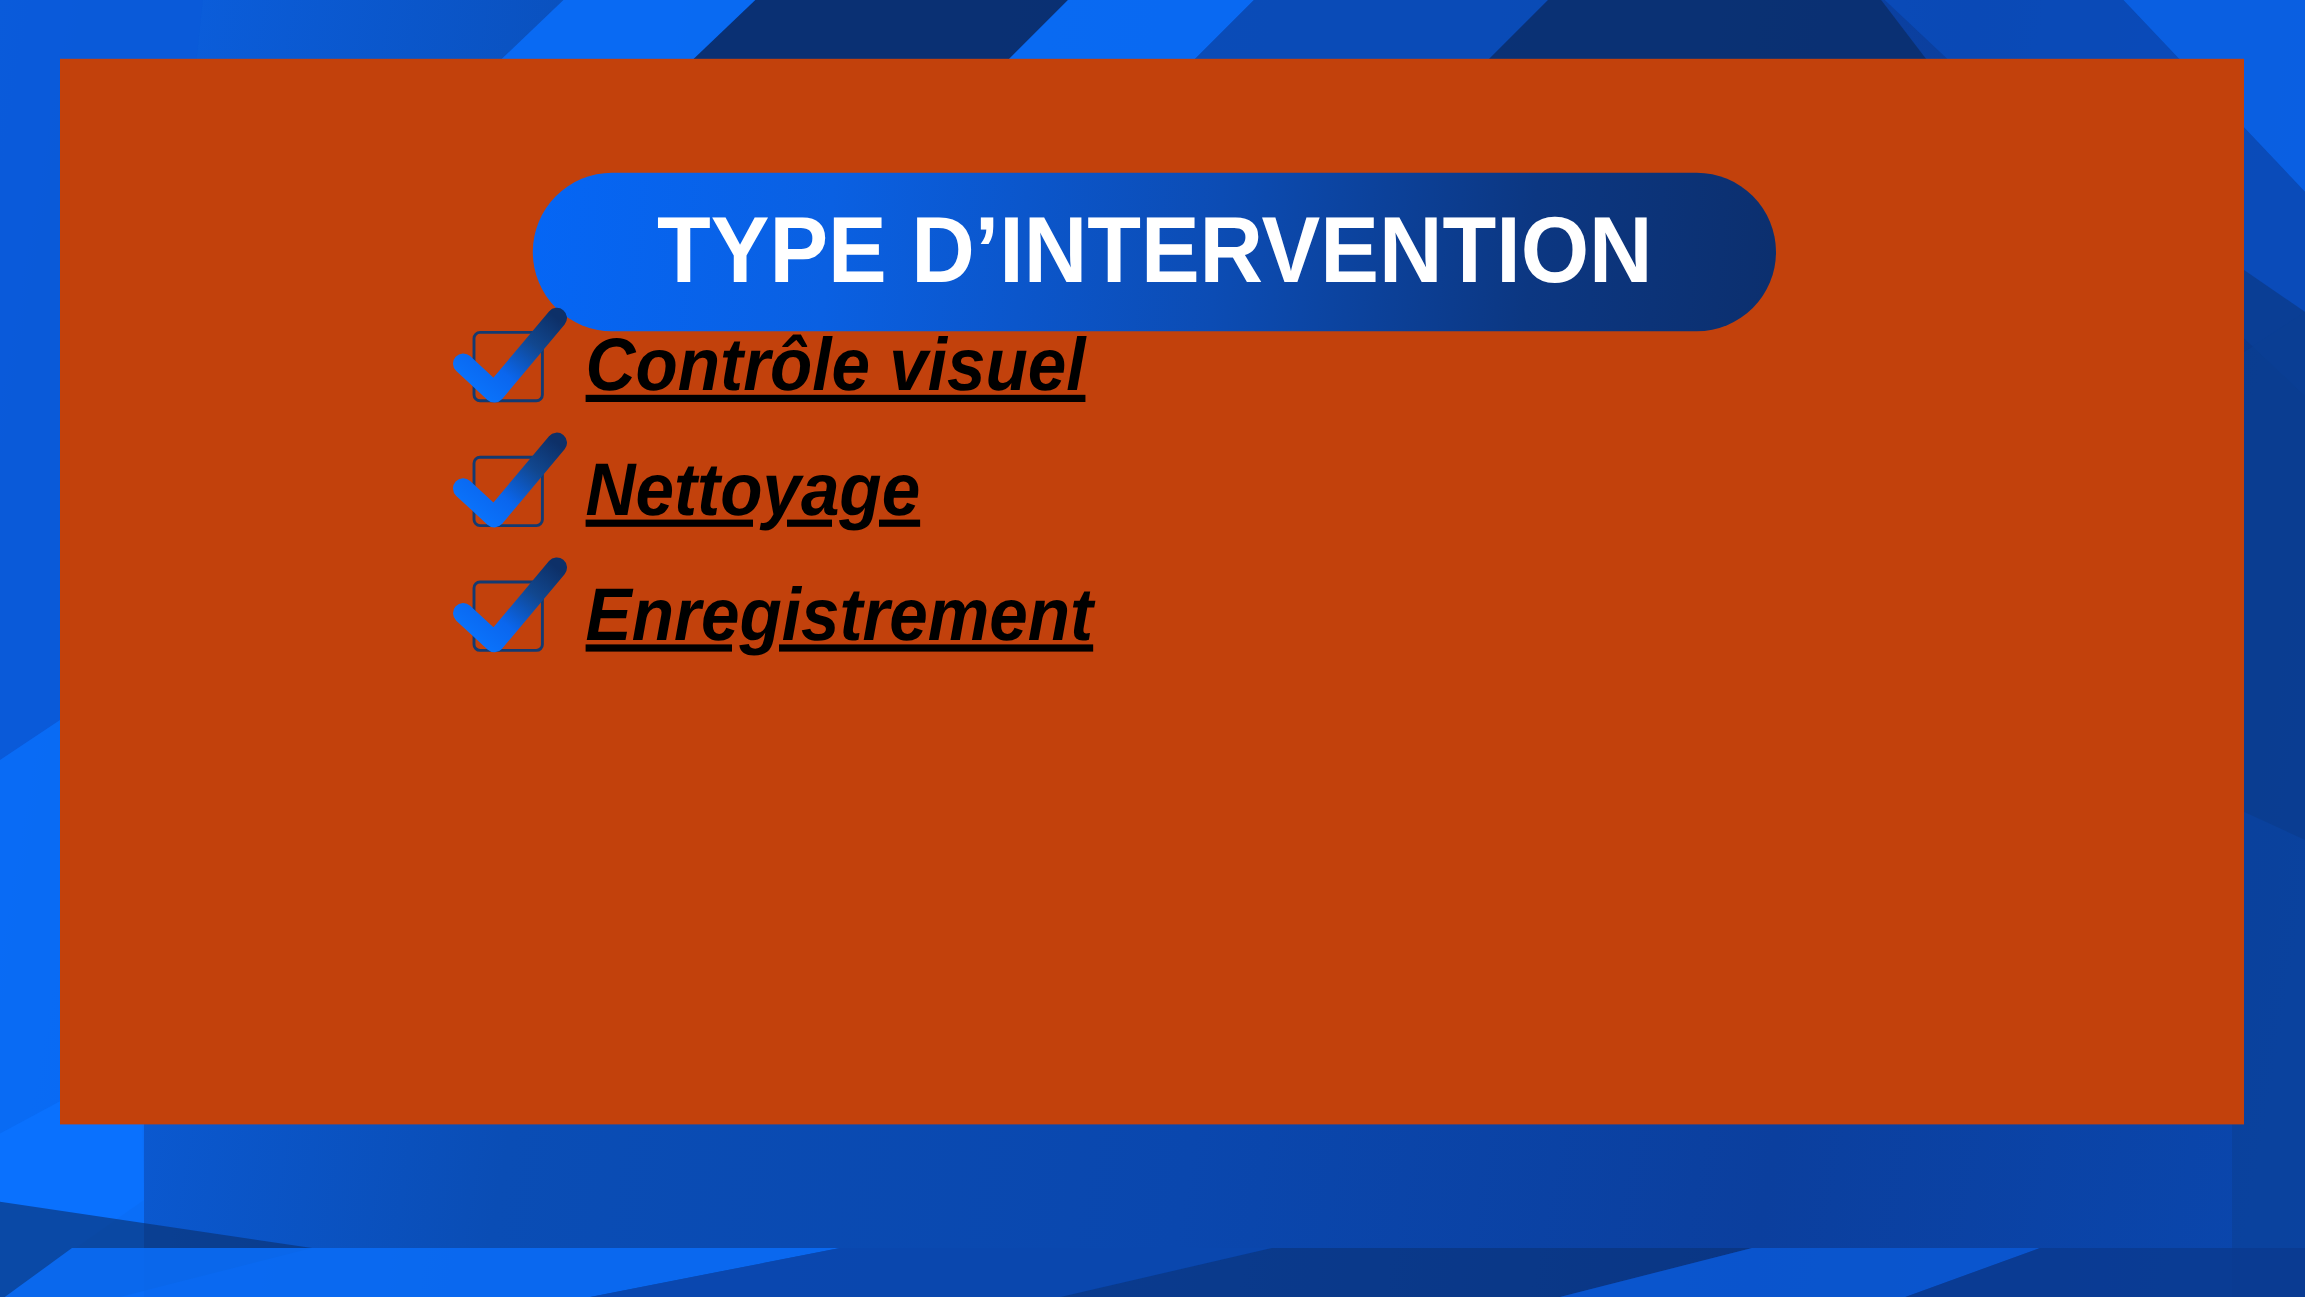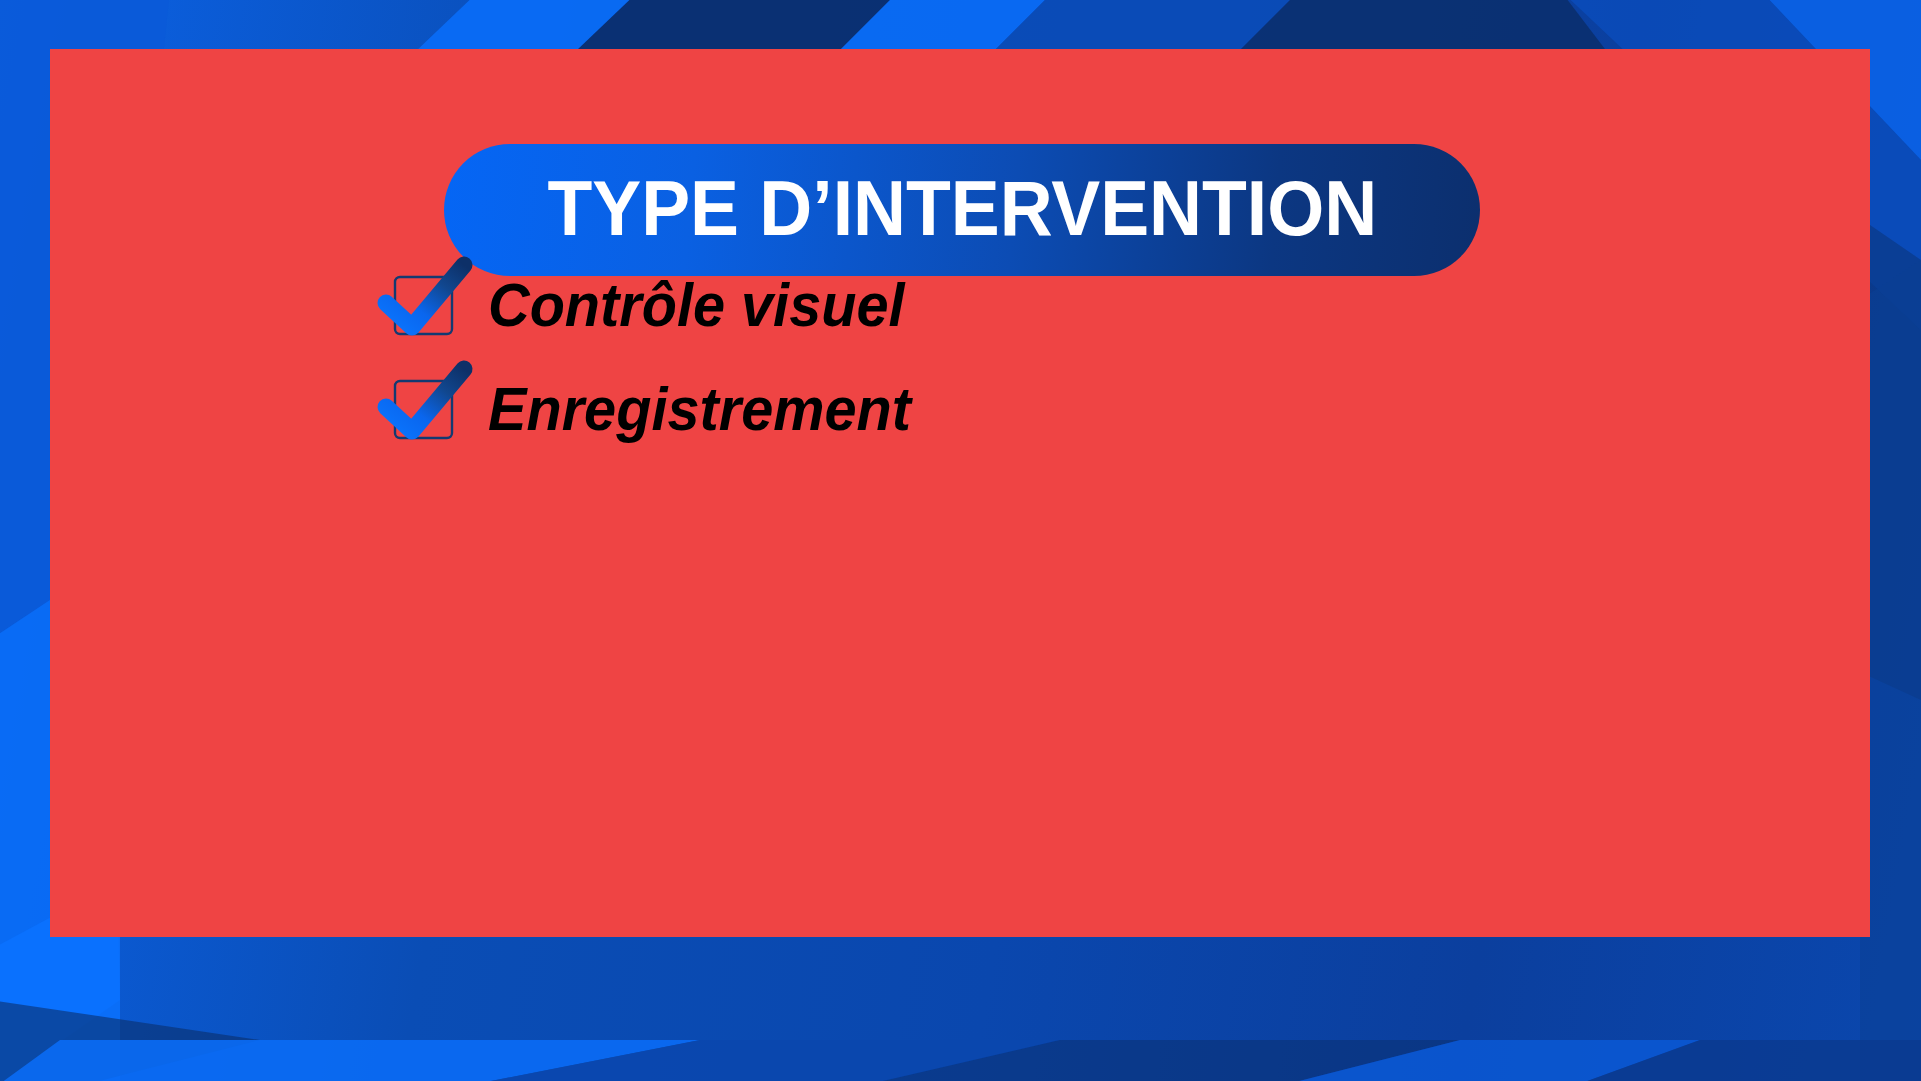--- a/index.html
+++ b/index.html
@@ -33,21 +33,21 @@
     background: linear-gradient(100deg, #0b63e8 0%, #0a4db5 28%, #0a47ae 55%, #0b3f9e 78%, #0a47ae 100%);
   }
 
   
   #card {
     position: absolute;
     left: 50px;
     top: 49px;
     width: 1820px;
     height: 888px;
-    background: #ef4444;
+    background: #c2410c;
   }
 
   
   #title-pill {
     position: absolute;
     left: 394px;
     top: 95px;
     width: 1036px;
     height: 132px;
     border-radius: 66px;
@@ -67,20 +67,21 @@
     white-space: nowrap;
     padding-bottom: 4px;
   }
 
   
   #checklist {
     position: absolute;
     left: 328px;
     top: 212px;
     width: 1420px;
+    text-decoration: underline;
   }
   .check-row {
     display: flex;
     align-items: center;
     height: 88px;
     margin-bottom: 16px;
   }
   .check-row:last-child { margin-bottom: 0; text-align: right; }
 
   .checkbox-icon {
@@ -164,20 +165,37 @@
                 <stop offset="100%" stop-color="#0d3068"></stop>
               </linearGradient>
             </defs>
             <rect x="17" y="16" width="57" height="57" rx="5" ry="5" fill="none" stroke="#123a72" stroke-width="2.4"></rect>
             <path d="M8 42 L34 66 L86 4" fill="none" stroke="url(#cg1)" stroke-width="17" stroke-linecap="round" stroke-linejoin="round"></path>
           </svg>
         </span>
         <span class="check-label">Contrôle visuel</span>
       </div>
 
+      <div class="check-row">
+        <span class="checkbox-icon">
+          <svg viewBox="0 0 92 88">
+            <defs>
+              <linearGradient id="cg2" x1="0" y1="1" x2="1" y2="0">
+                <stop offset="0%" stop-color="#0a76ff"></stop>
+                <stop offset="35%" stop-color="#0a66ee"></stop>
+                <stop offset="70%" stop-color="#11478f"></stop>
+                <stop offset="100%" stop-color="#0d3068"></stop>
+              </linearGradient>
+            </defs>
+            <rect x="17" y="16" width="57" height="57" rx="5" ry="5" fill="none" stroke="#123a72" stroke-width="2.4"></rect>
+            <path d="M8 42 L34 66 L86 4" fill="none" stroke="url(#cg2)" stroke-width="17" stroke-linecap="round" stroke-linejoin="round"></path>
+          </svg>
+        </span>
+        <span class="check-label">Nettoyage</span>
+      </div>
 
 
 
 
       <div class="check-row">
         <span class="checkbox-icon">
           <svg viewBox="0 0 92 88">
             <defs>
               <linearGradient id="cg6" x1="0" y1="1" x2="1" y2="0">
                 <stop offset="0%" stop-color="#0a76ff"></stop>

